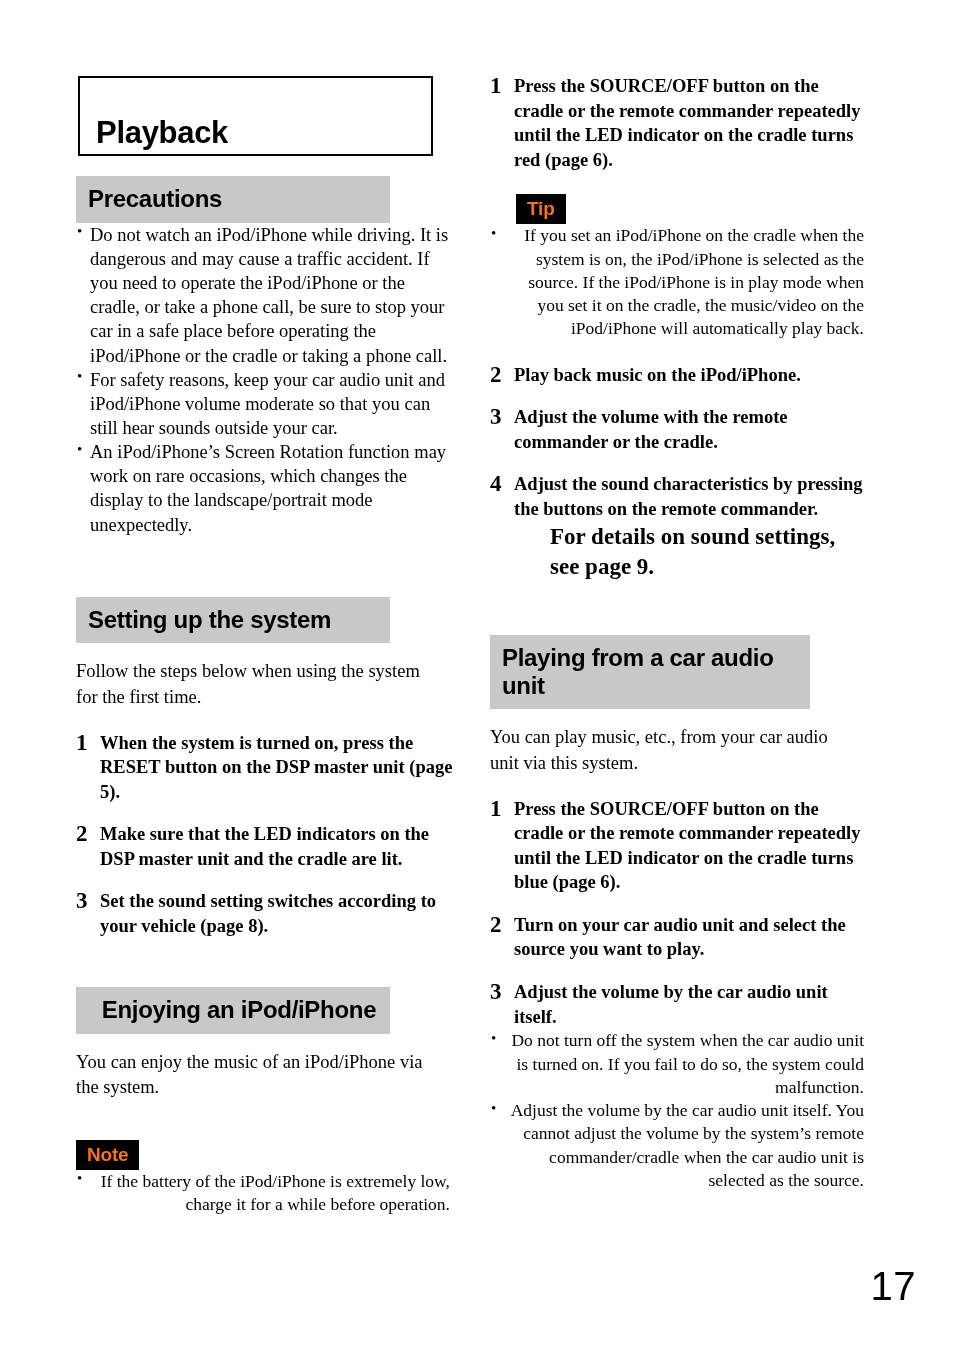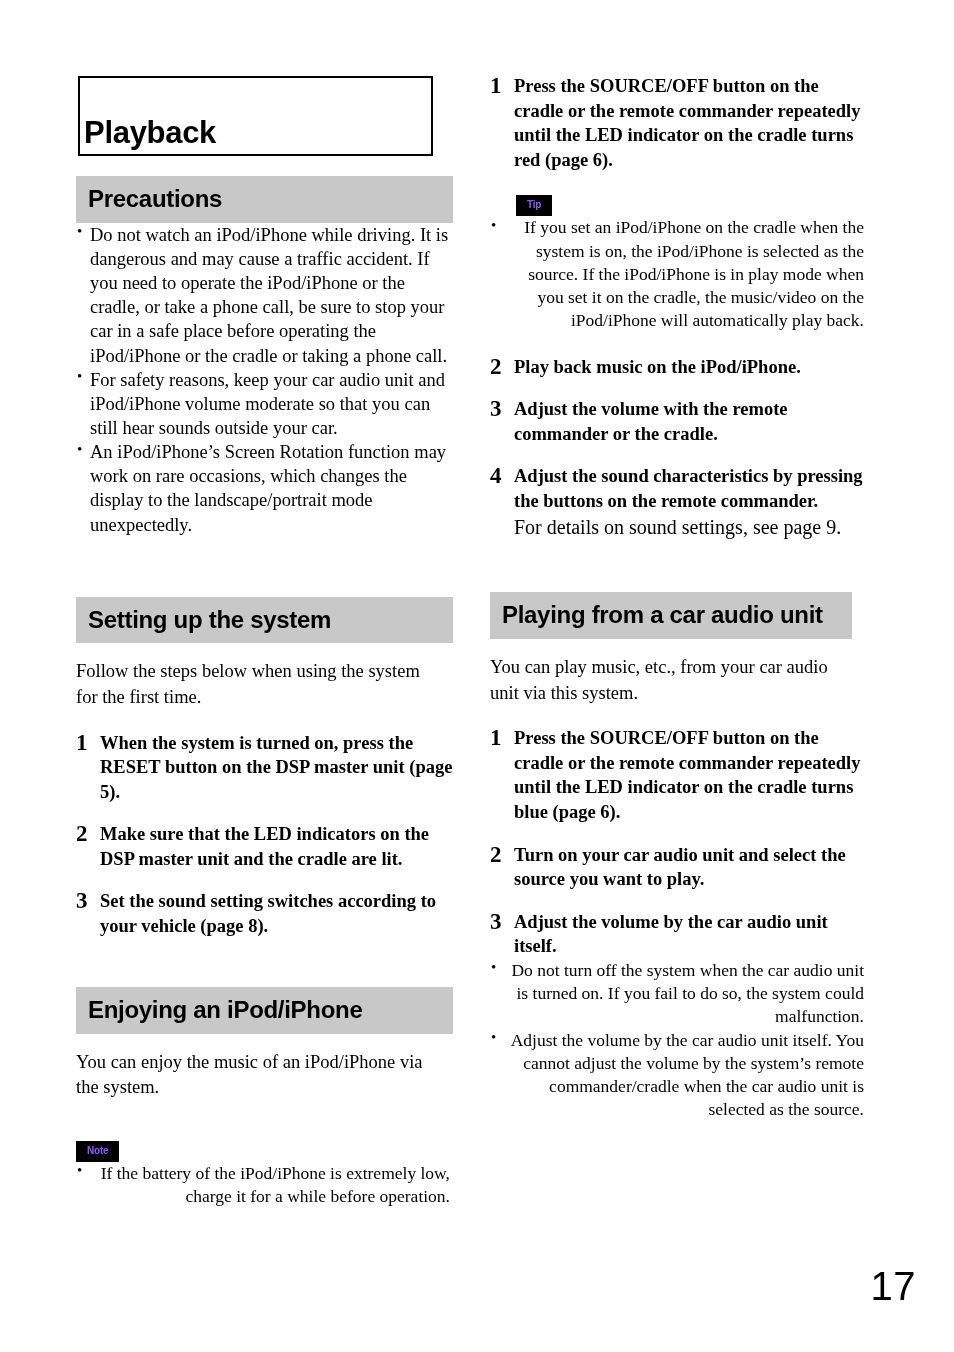--- a/index.html
+++ b/index.html
@@ -34,42 +34,42 @@
     margin-top: 76px;
     margin-left: 2px;
     width: 355px;
     height: 80px;
     border: 2px solid #000;
     box-sizing: border-box;
     position: relative;
   }
   .title-box .title-text {
     position: absolute;
-    left: 4px;
+    left: 16px;
     bottom: 6px;
     font-family: "Liberation Sans", "DejaVu Sans", sans-serif;
     font-weight: bold;
     font-size: 31px;
     letter-spacing: -0.3px;
     line-height: 1;
   }
 
   
   .section-head {
     background: #c8c8c8;
-    width: 377px;
+    width: 314px;
     box-sizing: border-box;
     padding: 9px 0 10px 12px;
     font-family: "Liberation Sans", "DejaVu Sans", sans-serif;
     font-weight: bold;
     font-size: 24px;
     line-height: 1.16;
     letter-spacing: -0.3px;
   }
-  .col-right .section-head { width: 362px; }
+  .col-right .section-head { width: 320px; }
 
   
   .para {
     font-size: 18.5px;
     line-height: 1.38;
     margin: 0;
     padding: 0;
     max-width: 360px;
   }
 
@@ -113,34 +113,35 @@
     font-size: 23px;
     line-height: 1.1;
   }
   .step .step-text {
     font-weight: bold;
     font-size: 18.5px;
     line-height: 1.33;
     display: block;
   }
   .step .step-sub {
-    font-weight: normal;
-    font-size: 20px;
+    font-weight: bold;
+    font-size: 23px;
     line-height: 1.33;
     display: block;
+    margin-left: 36px;
   }
 
   
   .badge {
     display: inline-block;
     background: #000000;
-    color: #8b5cf6;
-    font-family: "Liberation Sans", "DejaVu Sans", sans-serif;
-    font-weight: bold;
-    font-size: 10px;
+    color: #f97316;
+    font-family: "Liberation Sans", "DejaVu Sans", sans-serif;
+    font-weight: bold;
+    font-size: 19px;
     line-height: 1;
     padding: 5px 11px 6px 11px;
     letter-spacing: -0.2px;
   }
 
   
   .page-number {
     position: absolute;
     right: 38px;
     bottom: 46px;
@@ -151,21 +152,21 @@
     letter-spacing: 0.5px;
   }
   .mt8  { margin-top: 8px; text-align: right; }
   .mt14 { margin-top: 14px; }
   .mt16 { margin-top: 16px; }
   .mt18 { margin-top: 18px; }
   .mt20 { margin-top: 20px; }
   .mt22 { margin-top: 22px; }
   .mt24 { margin-top: 24px; }
   .mt26 { margin-top: 39px; }
-  .mt48 { margin-top: 48px; }
+  .mt48 { margin-top: 48px; text-align: center; }
   .mt52 { margin-top: 52px; }
   .mt60 { margin-top: 60px; }
   .indent-tip { margin-left: 26px; }
 </style>
 </head>
 <body>
 
 <div class="page">
 
   <div class="col col-left">

